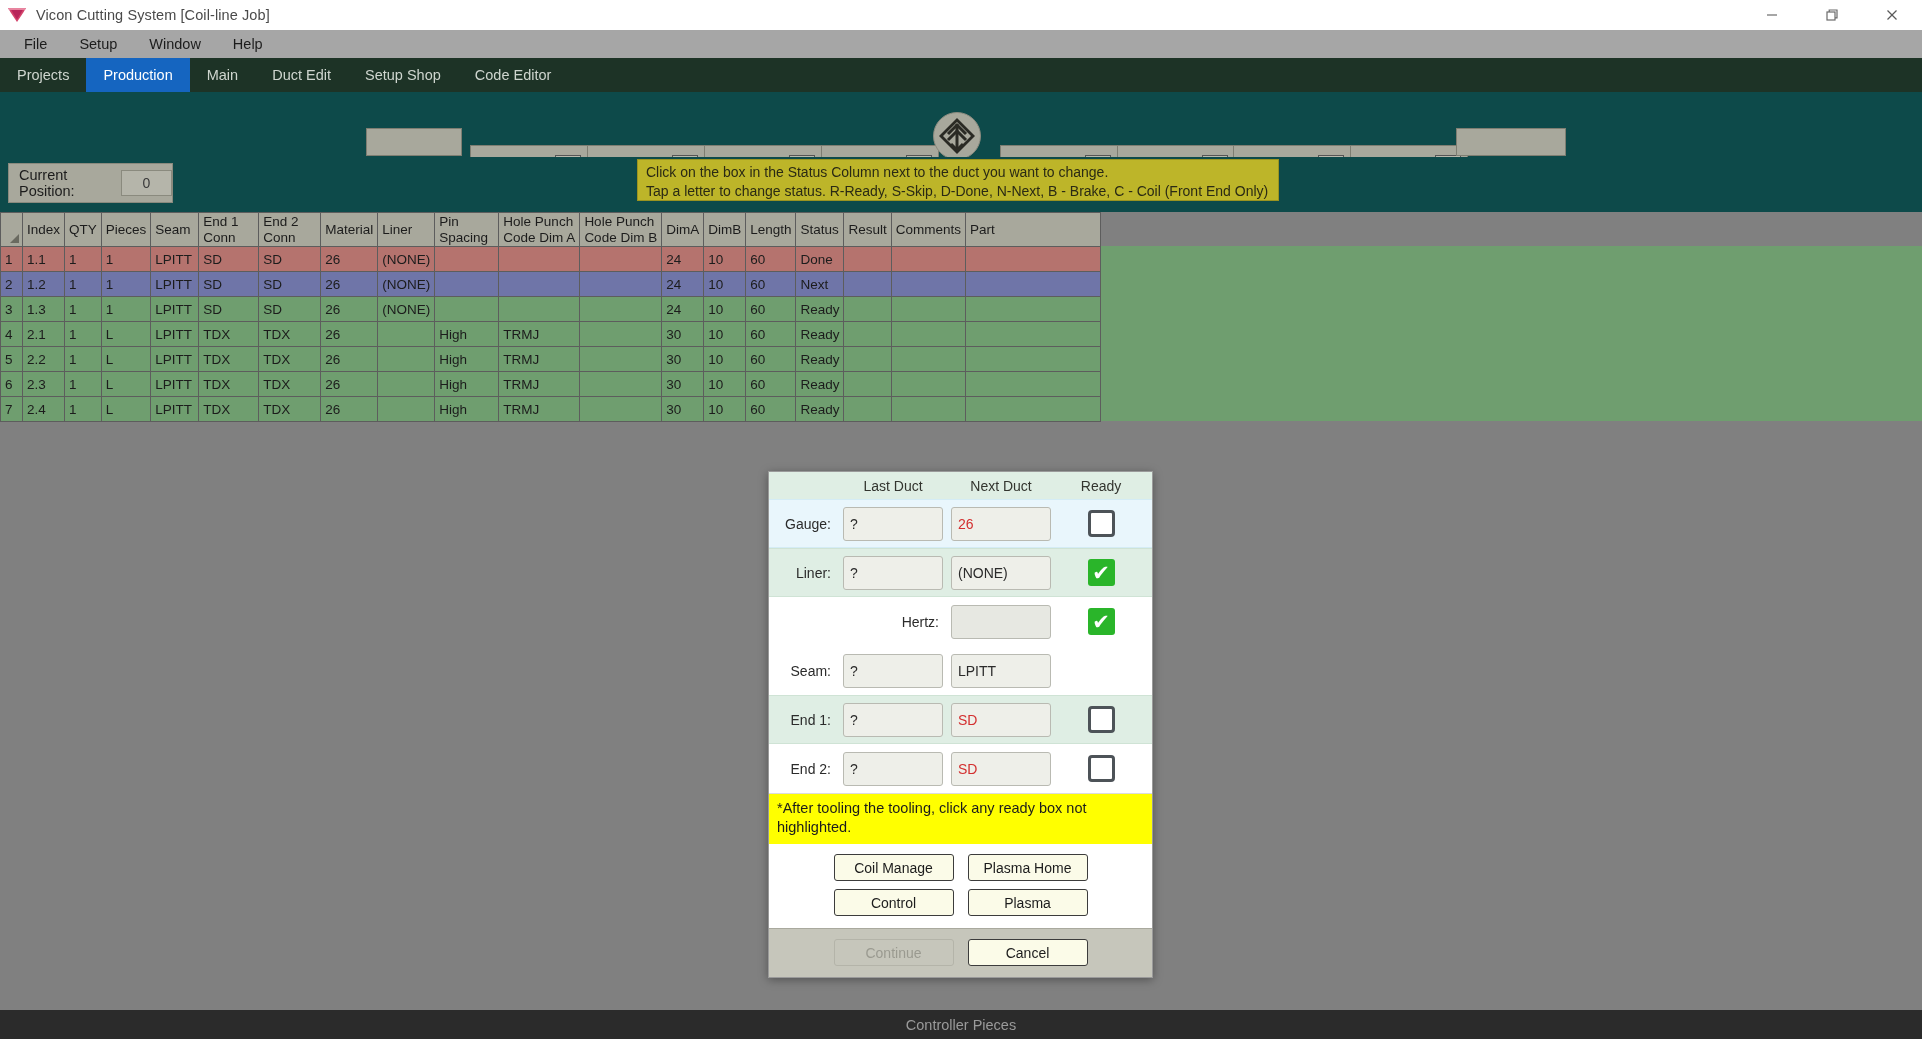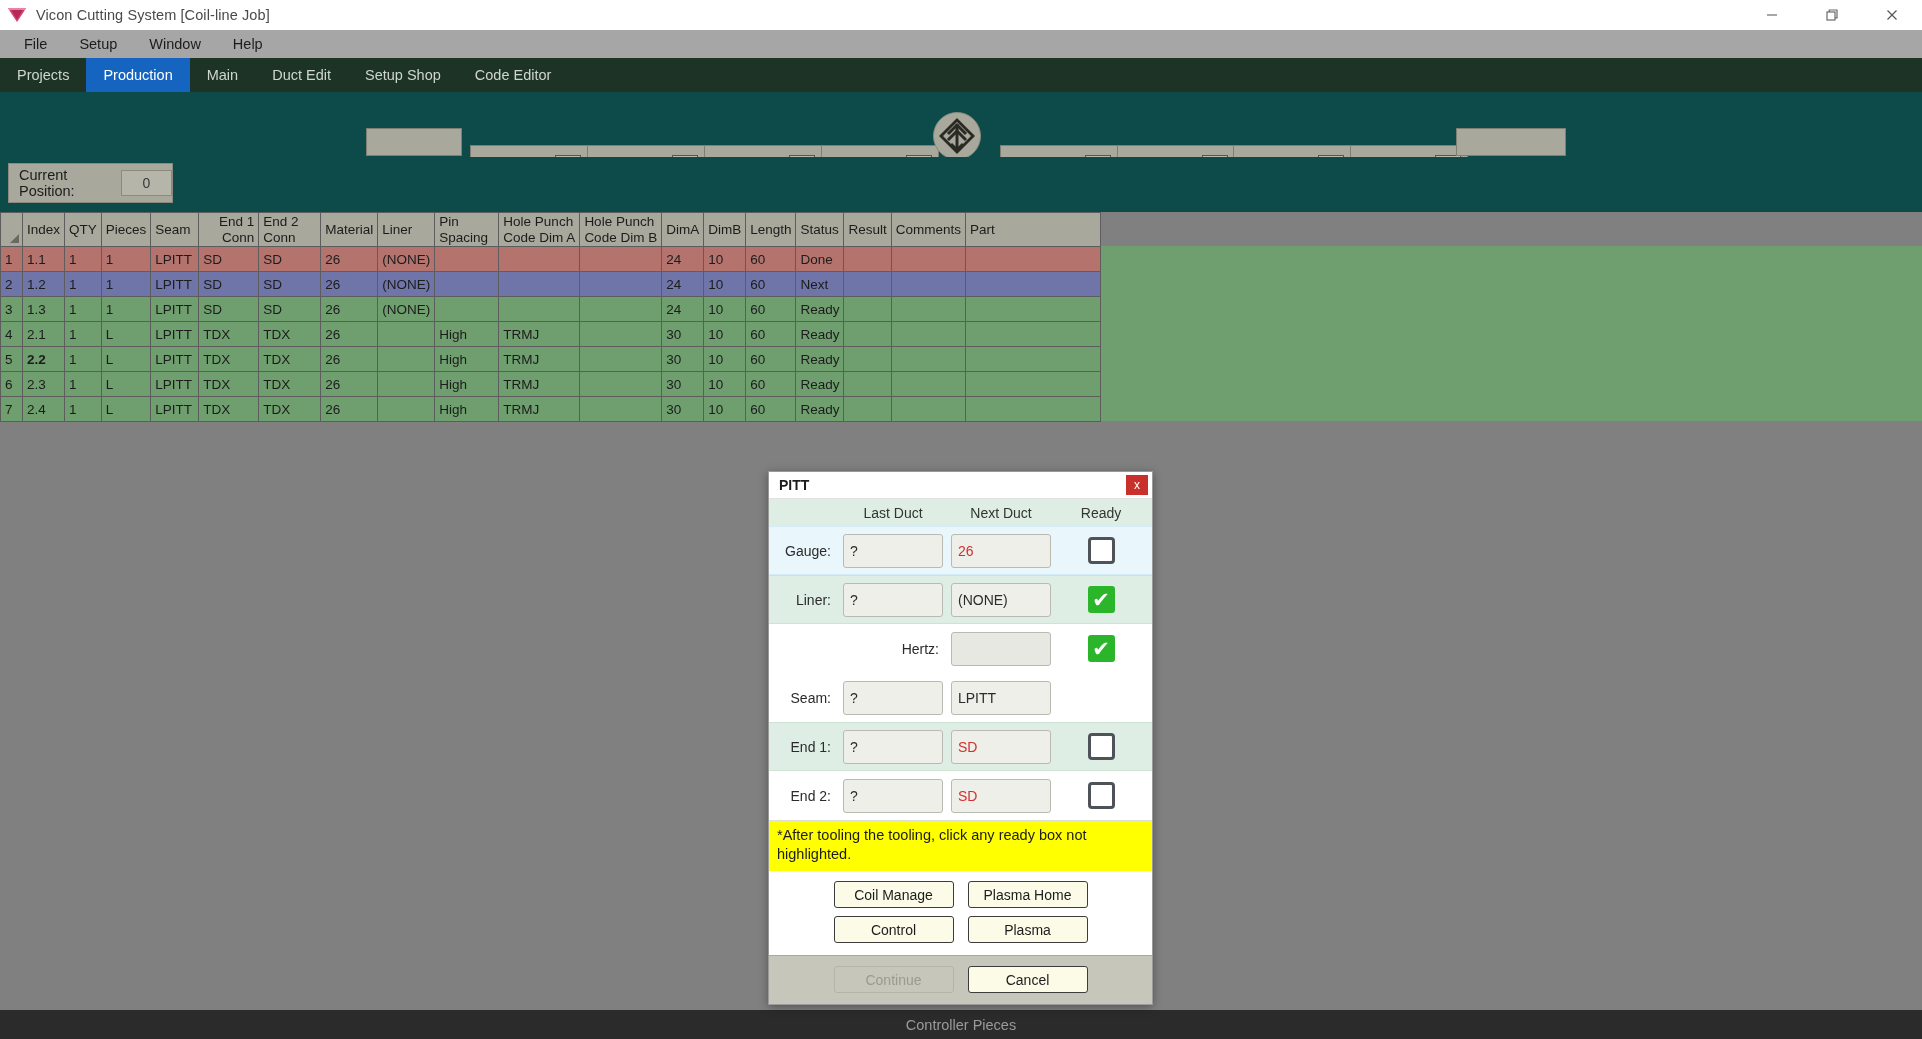--- a/index.html
+++ b/index.html
@@ -360,20 +360,24 @@
     <path d="M13 26 L22 17 L31 26" fill="none" stroke="#2a2a24" stroke-width="3"></path>
     <path d="M16 30 L22 36 L28 30" fill="none" stroke="#2a2a24" stroke-width="3"></path>
   </svg>
 </div>
 
 <div id="posrow">
   <div id="posbox">
     <span>Current Position:</span>
     <span id="posval">0</span>
   </div>
+  <div id="notice">
+    <div>Click on the box in the Status Column next to the duct you want to change.</div>
+    <div>Tap a letter to change status. R-Ready, S-Skip, D-Done, N-Next, B - Brake, C - Coil (Front End Only)</div>
+  </div>
 </div>
 
 <div id="gridwrap">
   <div id="greenfill"></div>
   <div id="gridscroll">
     <table class="grid">
       <thead>
           <tr id="hdr-row">
             <th class="corner" style="width: 22px;"></th>
             <th style="width: 31px;">
@@ -381,21 +385,21 @@
             </th>
             <th style="width: 27px;">
               <div>QTY</div>
             </th>
             <th style="width: 44px;">
               <div>Pieces</div>
             </th>
             <th style="width: 48px;">
               <div>Seam</div>
             </th>
-            <th style="width: 60px; text-align: right;">
+            <th style="width: 60px;">
               <div>End 1</div>
               <div>Conn</div>
             </th>
             <th style="width: 62px;">
               <div>End 2</div>
               <div>Conn</div>
             </th>
             <th style="width: 45px;">
               <div>Material</div>
             </th>
@@ -517,21 +521,21 @@
             <td style="width: 37px;">30</td>
             <td style="width: 33px;">10</td>
             <td style="width: 42px;">60</td>
             <td style="width: 48px;">Ready</td>
             <td style="width: 37px;"></td>
             <td style="width: 58px;"></td>
             <td style="width: 135px;"></td>
           </tr>
           <tr class="r-ready">
             <td class="rowhdr" style="width: 22px;">5</td>
-            <td style="width: 31px; font-weight: bold;">2.2</td>
+            <td style="width: 31px;">2.2</td>
             <td style="width: 27px;">1</td>
             <td style="width: 44px;">L</td>
             <td style="width: 48px;">LPITT</td>
             <td style="width: 60px;">TDX</td>
             <td style="width: 62px;">TDX</td>
             <td style="width: 45px;">26</td>
             <td style="width: 57px;"></td>
             <td style="width: 64px;">High</td>
             <td style="width: 73px;">TRMJ</td>
             <td style="width: 73px;"></td>
@@ -583,24 +587,20 @@
             <td style="width: 48px;">Ready</td>
             <td style="width: 37px;"></td>
             <td style="width: 58px;"></td>
             <td style="width: 135px;"></td>
           </tr>
         </tbody>
     </table>
   </div>
 
   <div id="dialog">
-    <div id="dlg-title">
-      <span class="t">PITT</span>
-      <div id="dlg-close">x</div>
-    </div>
 
     <div class="dlg-head">
       <div class="c" style="width:70px"></div>
       <div class="c" style="width:108px">Last Duct</div>
       <div class="c" style="width:108px">Next Duct</div>
       <div class="c" style="width:92px">Ready</div>
     </div>
 
     <div id="dlg-rows">
         <div class="drow shade-blue">

